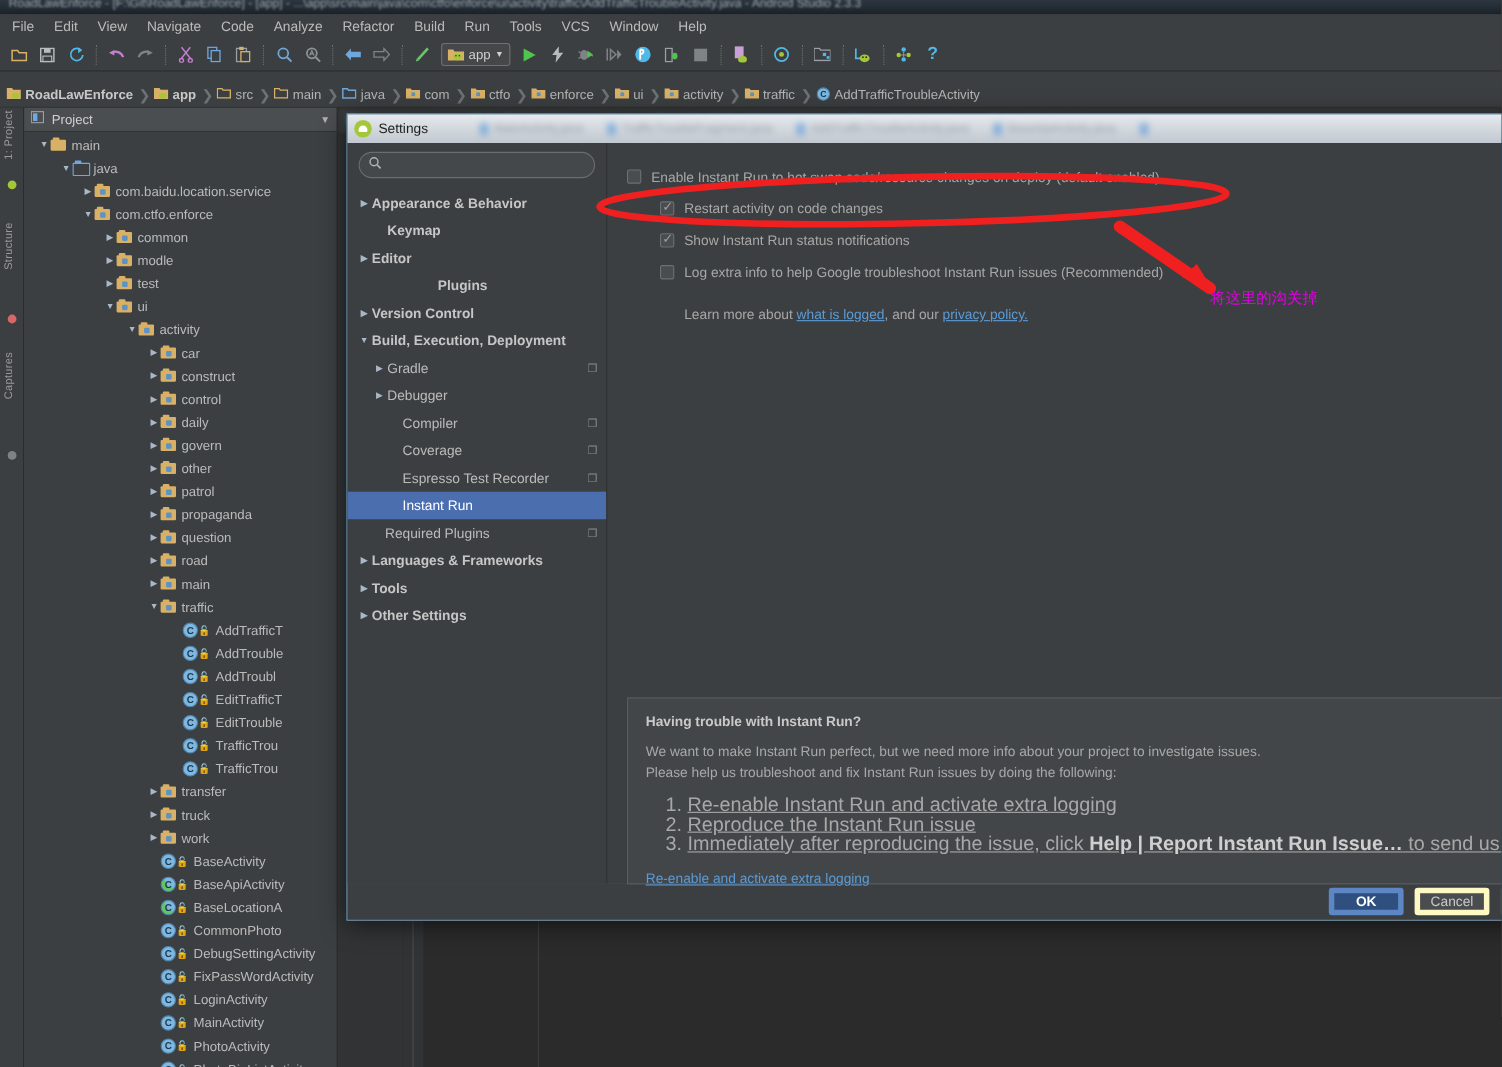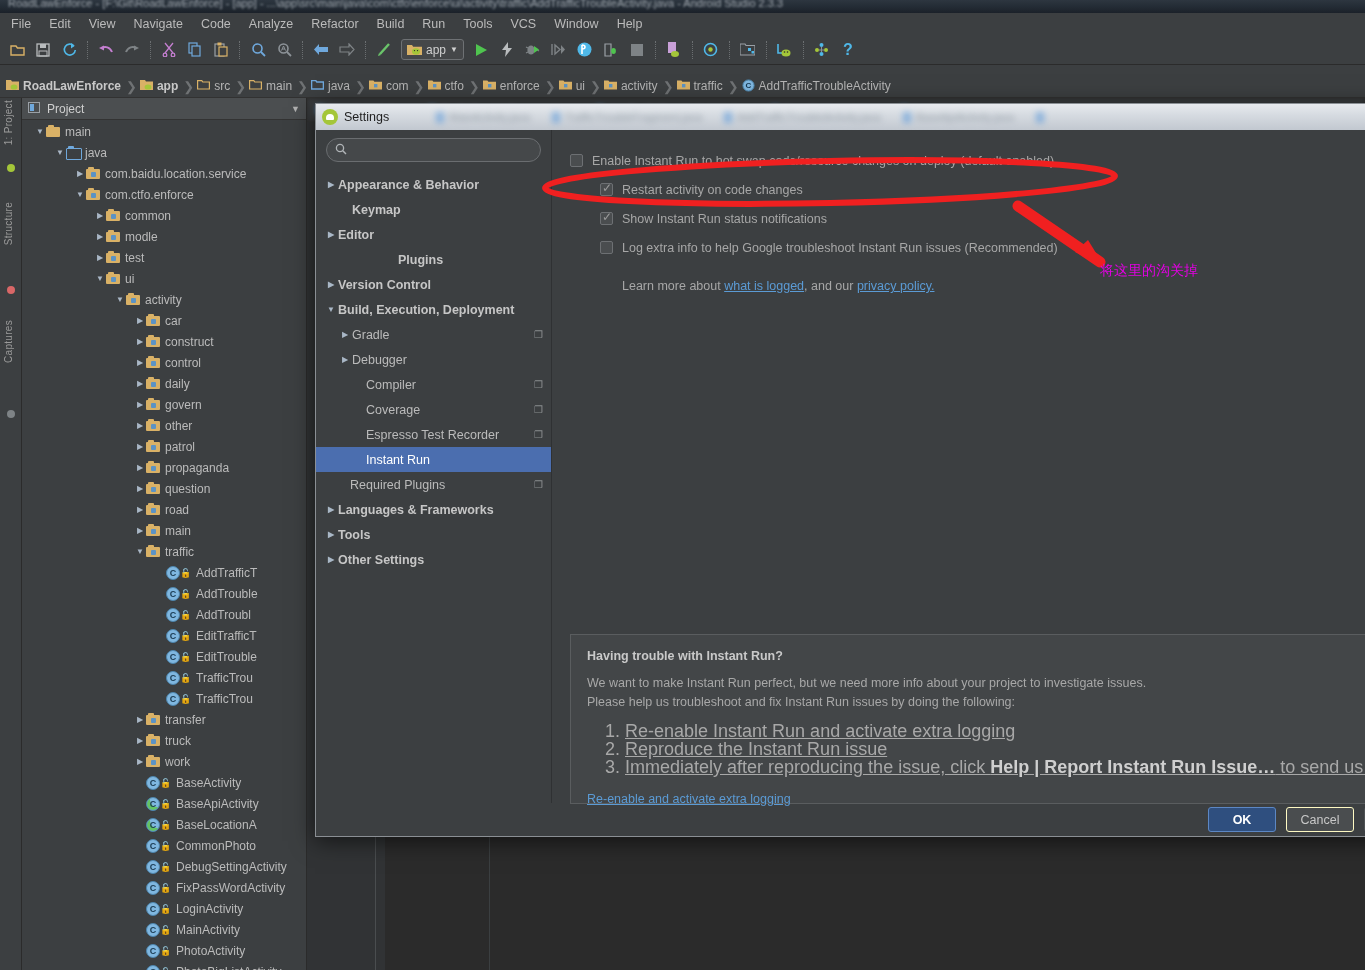--- a/index.html
+++ b/index.html
@@ -248,21 +248,21 @@
   .trouble a.llink { display: inline-block; margin-top: 6px; font-size: 12.5px;
                      color: #5b9bd5; text-decoration: underline; }
 
   .dlg-footer {
     height: 33px; background: #3c3f41; display: flex; align-items: center;
     justify-content: flex-end; gap: 10px; padding-right: 24px;
   }
   .btn {
     min-width: 68px; height: 25px; border-radius: 3px; font-size: 12.5px;
     display: flex; align-items: center; justify-content: center;
-    border: 1px solid #fef9c3; background: #4a4d4f; color: #c8c8c8; cursor: default;
+    border: 5px solid #fef9c3; background: #4a4d4f; color: #c8c8c8; cursor: default;
   }
   .btn.primary { background: #2f4f7f; border-color: #5c87c4; color: #ffffff; font-weight: bold; }
   .btn.disabled { color: #6e7174; border-color: #4e5153; background: #434648; }
 
   
   .anno-svg { position: absolute; left: 0; top: 0; width: 1365px; height: 970px;
               pointer-events: none; }
   .anno-text {
     position: absolute; left: 1100px; top: 262px;
     font-size: 14px; color: #e300e3; white-space: nowrap;

